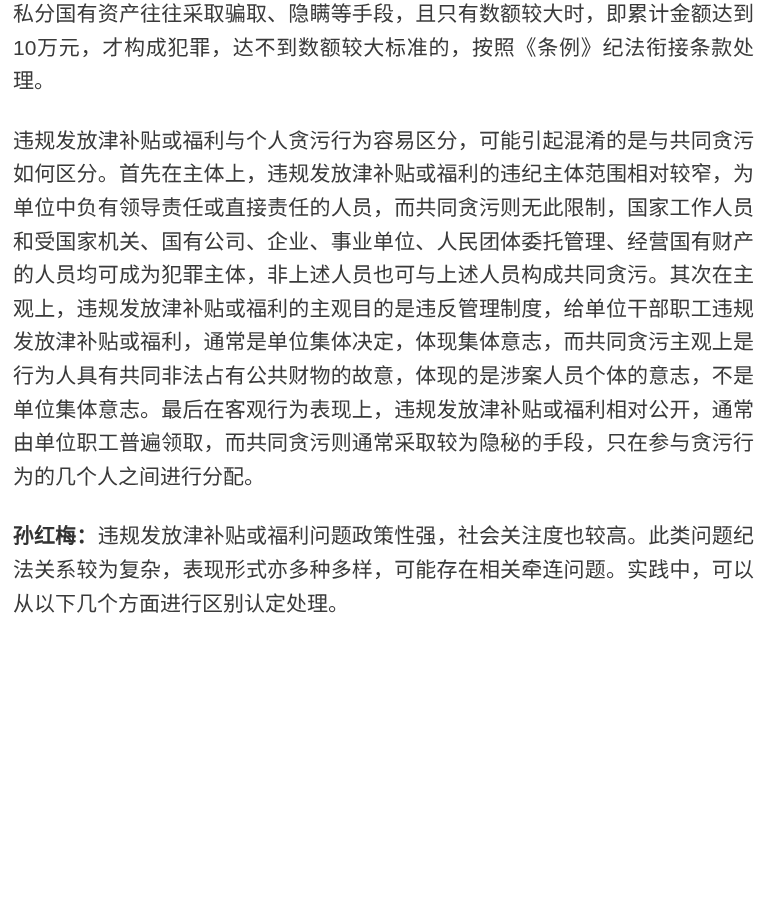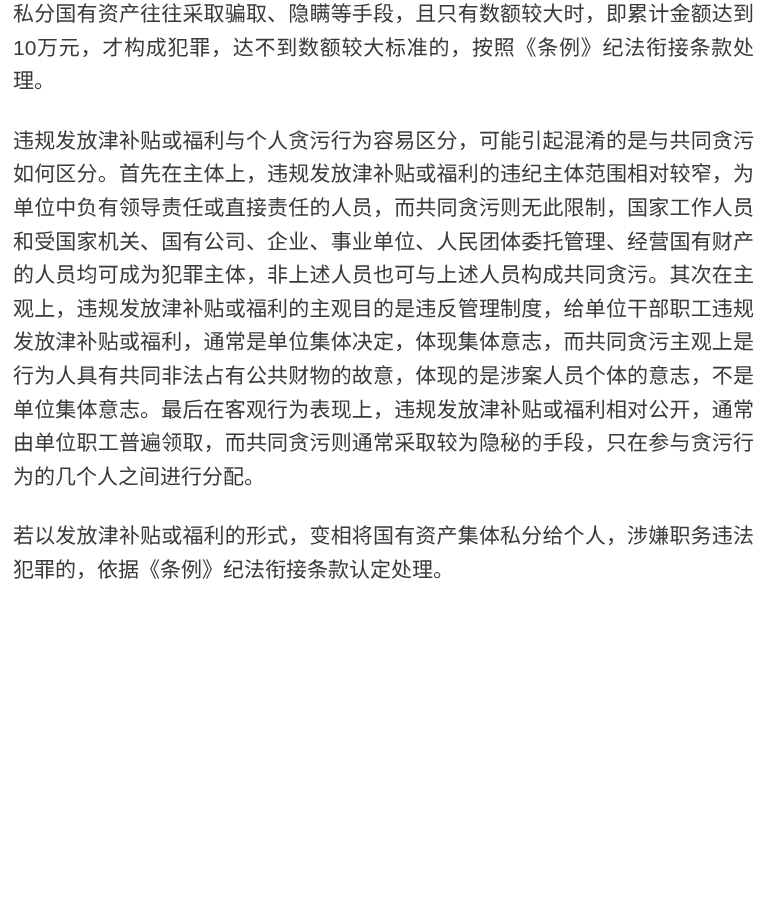--- a/index.html
+++ b/index.html
@@ -46,18 +46,18 @@
 </head>
 <body>
 
 <main class="page">
   <article class="article">
 
     <p>私分国有资产往往采取骗取、隐瞒等手段，且只有数额较大时，即累计金额达到10万元，才构成犯罪，达不到数额较大标准的，按照《条例》纪法衔接条款处理。</p>
 
     <p>违规发放津补贴或福利与个人贪污行为容易区分，可能引起混淆的是与共同贪污如何区分。首先在主体上，违规发放津补贴或福利的违纪主体范围相对较窄，为单位中负有领导责任或直接责任的人员，而共同贪污则无此限制，国家工作人员和受国家机关、国有公司、企业、事业单位、人民团体委托管理、经营国有财产的人员均可成为犯罪主体，非上述人员也可与上述人员构成共同贪污。其次在主观上，违规发放津补贴或福利的主观目的是违反管理制度，给单位干部职工违规发放津补贴或福利，通常是单位集体决定，体现集体意志，而共同贪污主观上是行为人具有共同非法占有公共财物的故意，体现的是涉案人员个体的意志，不是单位集体意志。最后在客观行为表现上，违规发放津补贴或福利相对公开，通常由单位职工普遍领取，而共同贪污则通常采取较为隐秘的手段，只在参与贪污行为的几个人之间进行分配。</p>
 
+    <p><strong>孙红梅：</strong><span>违规发放津补贴或福利问题政策性强，社会关注度也较高。此类问题纪法关系较为复杂，表现形式亦多种多样，可能存在相关牵连问题。实践中，可以从以下几个方面进行区别认定处理。</span></p>
 
-    <p>若以发放津补贴或福利的形式，变相将国有资产集体私分给个人，涉嫌职务违法犯罪的，依据《条例》纪法衔接条款认定处理。</p>
 
 
   </article>
 </main>
 
 </body></html>

